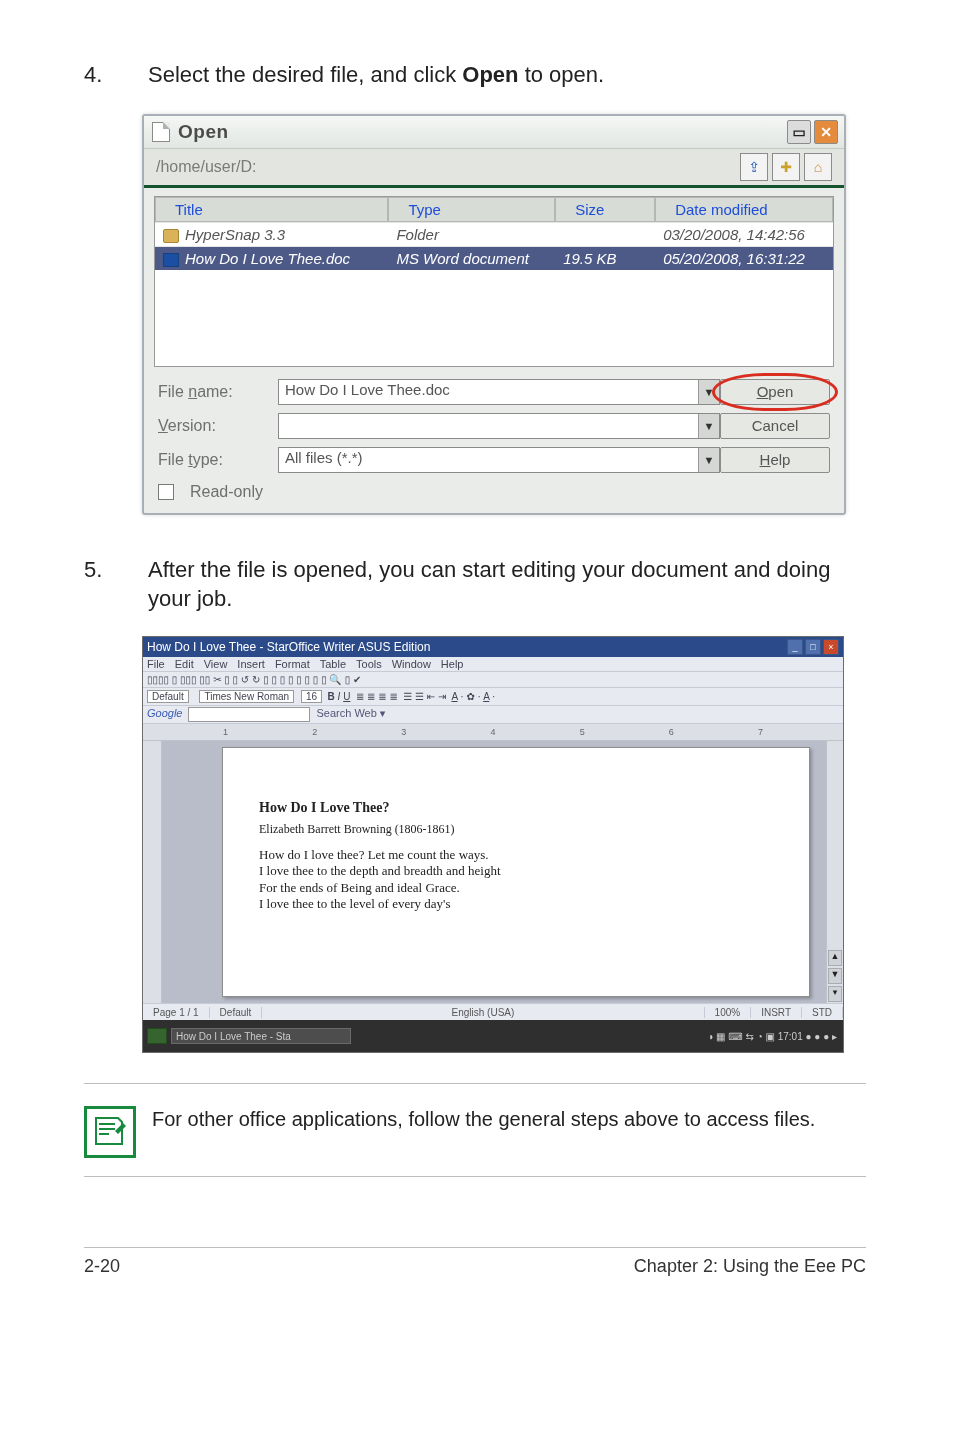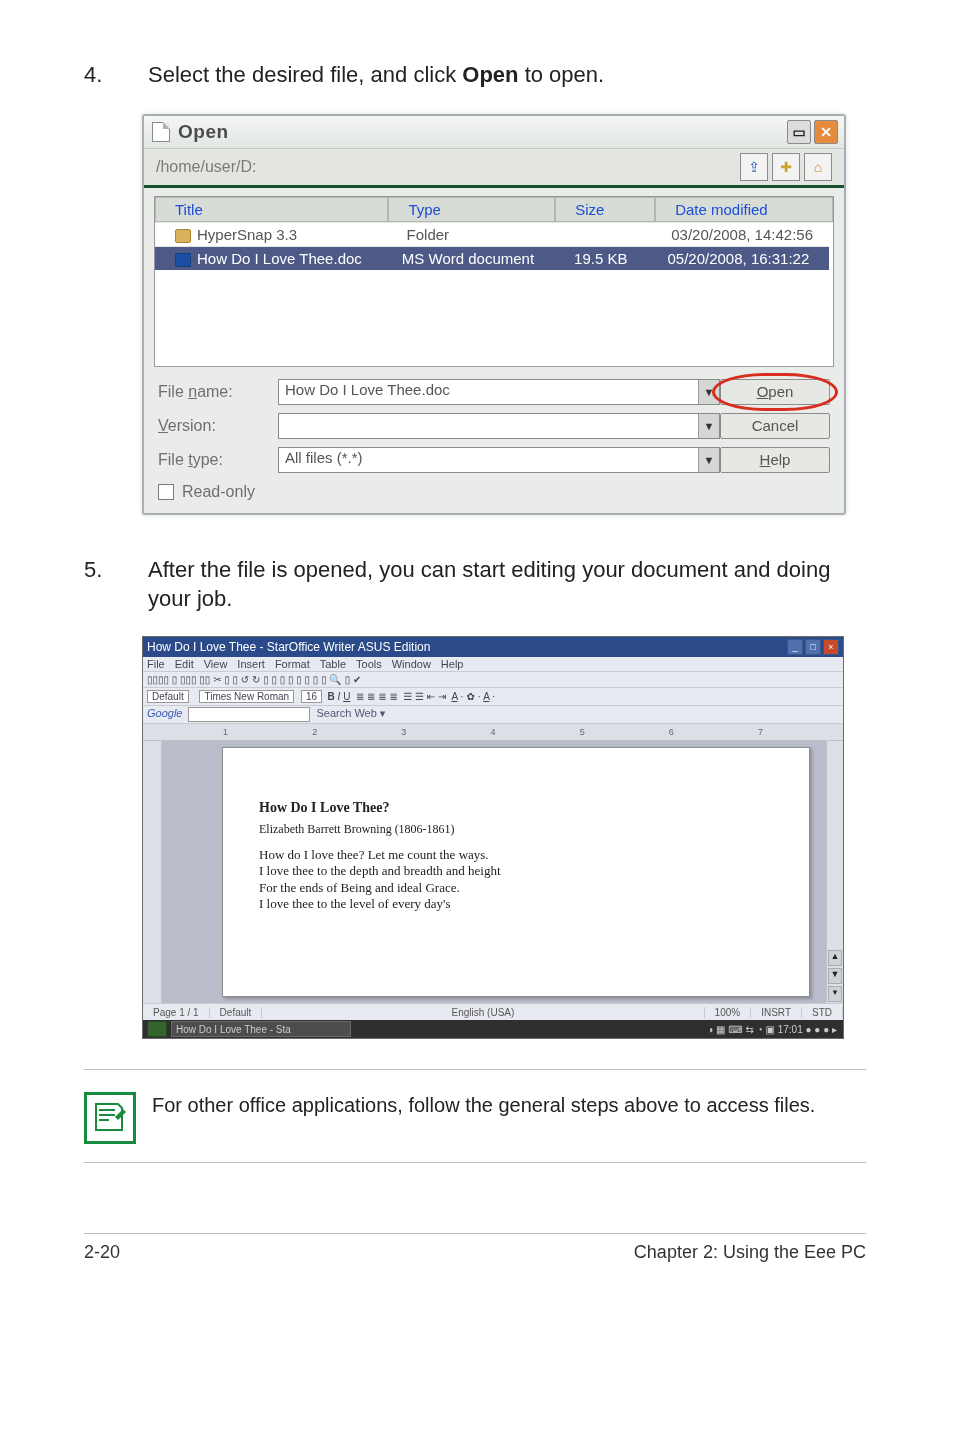--- a/index.html
+++ b/index.html
@@ -110,24 +110,25 @@
     grid-template-columns: 2.1fr 1.5fr .9fr 1.6fr;
     font-size:15px;
   }
   .file-head > div {
     background:#d8dcd7;
     border:1px solid #b3b8b2;
     padding:3px 19px;
     color:#1d4ed8;
   }
   .file-row > div {
-    padding:3px 20px;
+    padding:3px 8px;
     color:#555;
     border-top:1px solid #e5e5e5;
     white-space:nowrap;
+    font-style:italic;
   }
   .file-row.selected > div {
     background:#4d5a88;
     color:#fff;
   }
   .folder-ico, .doc-ico {
     display:inline-block; width:14px;height:12px;
     margin-right:6px;vertical-align:middle;
   }
   .folder-ico{
@@ -171,21 +172,21 @@
   .std-btn{
     height:26px;
     background:#e6e8e4;
     border:1px solid #8c8c8c;
     border-radius:2px;
     color:#555;
     font-size:15px;
   }
   .chk-row{
     padding:6px 14px 12px 14px;font-size:16px;color:#6f6f6f;
-    display:flex;align-items:center;gap:8px;
+    display:flex;align-items:center;gap:16px;
   }
   .chk{
     width:14px;height:14px;border:1px solid #7a7a7a;background:#fff;
   }
 
   
   .writer {
     width:700px;
     margin: 10px 0 30px 58px;
     border:1px solid #6c6c6c;
@@ -230,21 +231,21 @@
   .paper .auth{font-size:12px;margin-bottom:10px;}
   .paper p{margin:0;line-height:1.25;}
   .right-scroll{width:16px;background:#dcdfe5;border-left:1px solid #bfc3c9;display:flex;flex-direction:column;justify-content:flex-end;}
   .right-scroll .nub{height:14px;background:#cfd2d7;border:1px solid #a9acb2;margin:1px;font-size:9px;text-align:center;}
   .status{
     display:flex;font-size:10px;background:#e8eaf2;border-top:1px solid #c7cbd5;
     color:#555;height:16px;align-items:center;
   }
   .status span{padding:0 10px;border-right:1px solid #c7cbd5;}
   .tray{
-    height:18px;background:#2f2f2f;color:#ccc;font-size:10px;
+    height:32px;background:#2f2f2f;color:#ccc;font-size:10px;
     display:flex;align-items:center;
   }
   .tray .start{width:18px;height:14px;background:#36642f;border:1px solid #27491f;margin:0 4px;}
   .tray .task{flex:0 0 170px;background:#4d4d4d;border:1px solid #6a6a6a;height:14px;padding:0 4px;display:flex;align-items:center;}
   .tray .fill{flex:1;}
   .tray .systray{padding:0 6px;font-size:10px;}
 
   
   .note-sep{border:0;border-top:1px solid #bdbdbd;margin:30px 0 12px 0;}
   .note {

